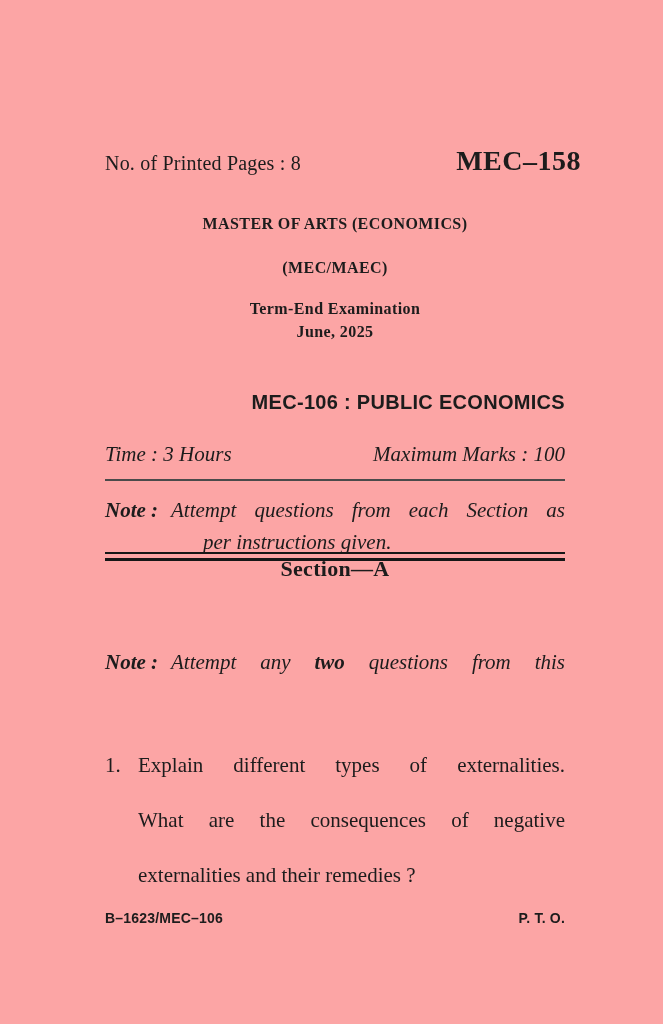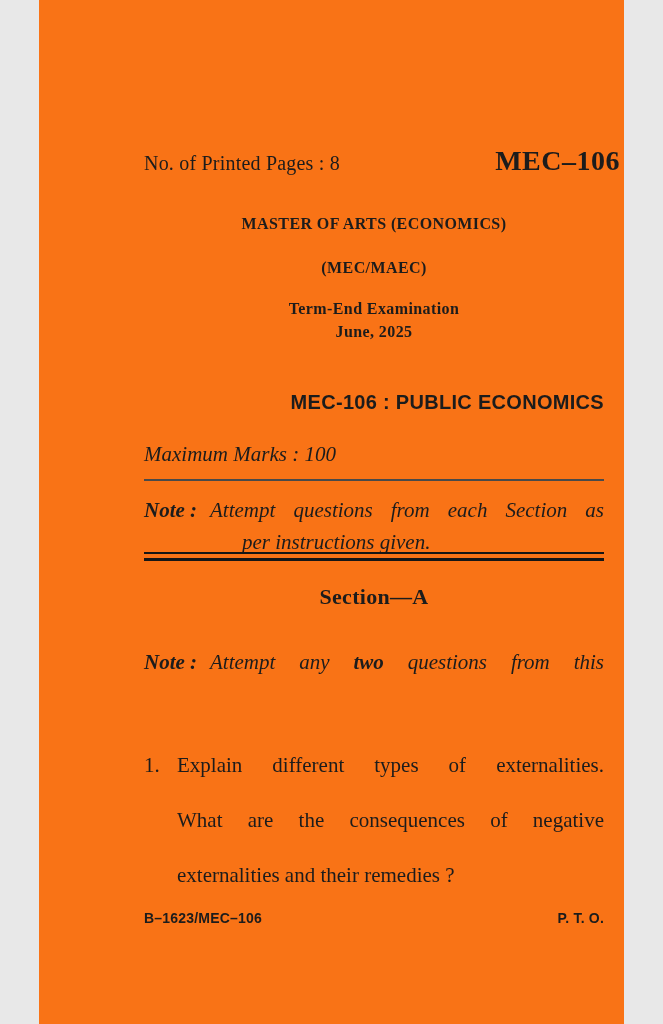--- a/index.html
+++ b/index.html
@@ -1,20 +1,20 @@
 <!DOCTYPE html>
 <html><head>
 <meta charset="utf-8">
 <style>
   html, body { margin: 0; padding: 0; background: #e8e8e8; }
   .page {
     position: relative;
-    width: 585px;
+    width: 663px;
     height: 1024px;
-    background: #f97316;
+    background: #fca5a5;
     color: #1c1c1c;
     font-family: "Liberation Serif", serif;
     overflow: hidden;
     margin: 0 auto;
   }
   .abs { position: absolute; left: 105px; width: 460px; }
   .center { text-align: center; }
   .just { text-align: justify; text-align-last: justify; text-justify: inter-word; }
   .bold { font-weight: bold; font-family: Liberation Serif, serif; }
   .upright { font-style: normal; }
@@ -47,46 +47,47 @@
 
   .footer-row { display: flex; justify-content: space-between; font-family: "Liberation Sans", sans-serif; font-size: 14px; font-weight: bold; letter-spacing: 0.2px; }
 </style>
 </head>
 <body>
 
 <div class="page">
 
   <div class="abs header-row" style="top: 145px;">
     <span class="pages-label">No. of Printed Pages : 8</span>
-    <span class="paper-code">MEC–106</span>
+    <span class="paper-code">MEC–158</span>
   </div>
 
   <div class="abs center title-line" style="top: 215px;">MASTER OF ARTS (ECONOMICS)</div>
   <div class="abs center title-line" style="top: 259px;">(MEC/MAEC)</div>
   <div class="abs center title-line" style="top: 300px;">Term-End Examination</div>
   <div class="abs center title-line" style="top: 323px;">June, 2025</div>
   <div class="abs center subject-line" style="top: 391px;">MEC-106 : PUBLIC ECONOMICS</div>
 
   <div class="abs meta-row" style="top: 442px;">
+    <span>Time : 3 Hours</span>
     <span>Maximum Marks : 100</span>
   </div>
 
   <div class="abs rule-single" style="top: 479px;"></div>
 
   <div class="abs note" style="top: 487px;">
     <div class="note-line1">
       <span class="note-label">Note :</span>
       <span class="note-flex just">Attempt questions from each Section as</span>
     </div>
     <div class="note-cont1">per instructions given.</div>
   </div>
 
   <div class="abs rule-double" style="top: 552px;"></div>
 
-  <div class="abs center section-heading" style="top: 584px; text-align: center;">Section—A</div>
+  <div class="abs center section-heading" style="top: 556px; text-align: center;">Section—A</div>
 
   <div class="abs note" style="top: 639px;">
     <div class="note-line1">
       <span class="note-label">Note :</span>
       <span class="note-flex just"><span>Attempt any</span> <span class="bold">two</span> <span>questions from this</span></span>
     </div>
   </div>
 
   <div class="abs question" style="top: 750px;">
     <div class="q-line1">

